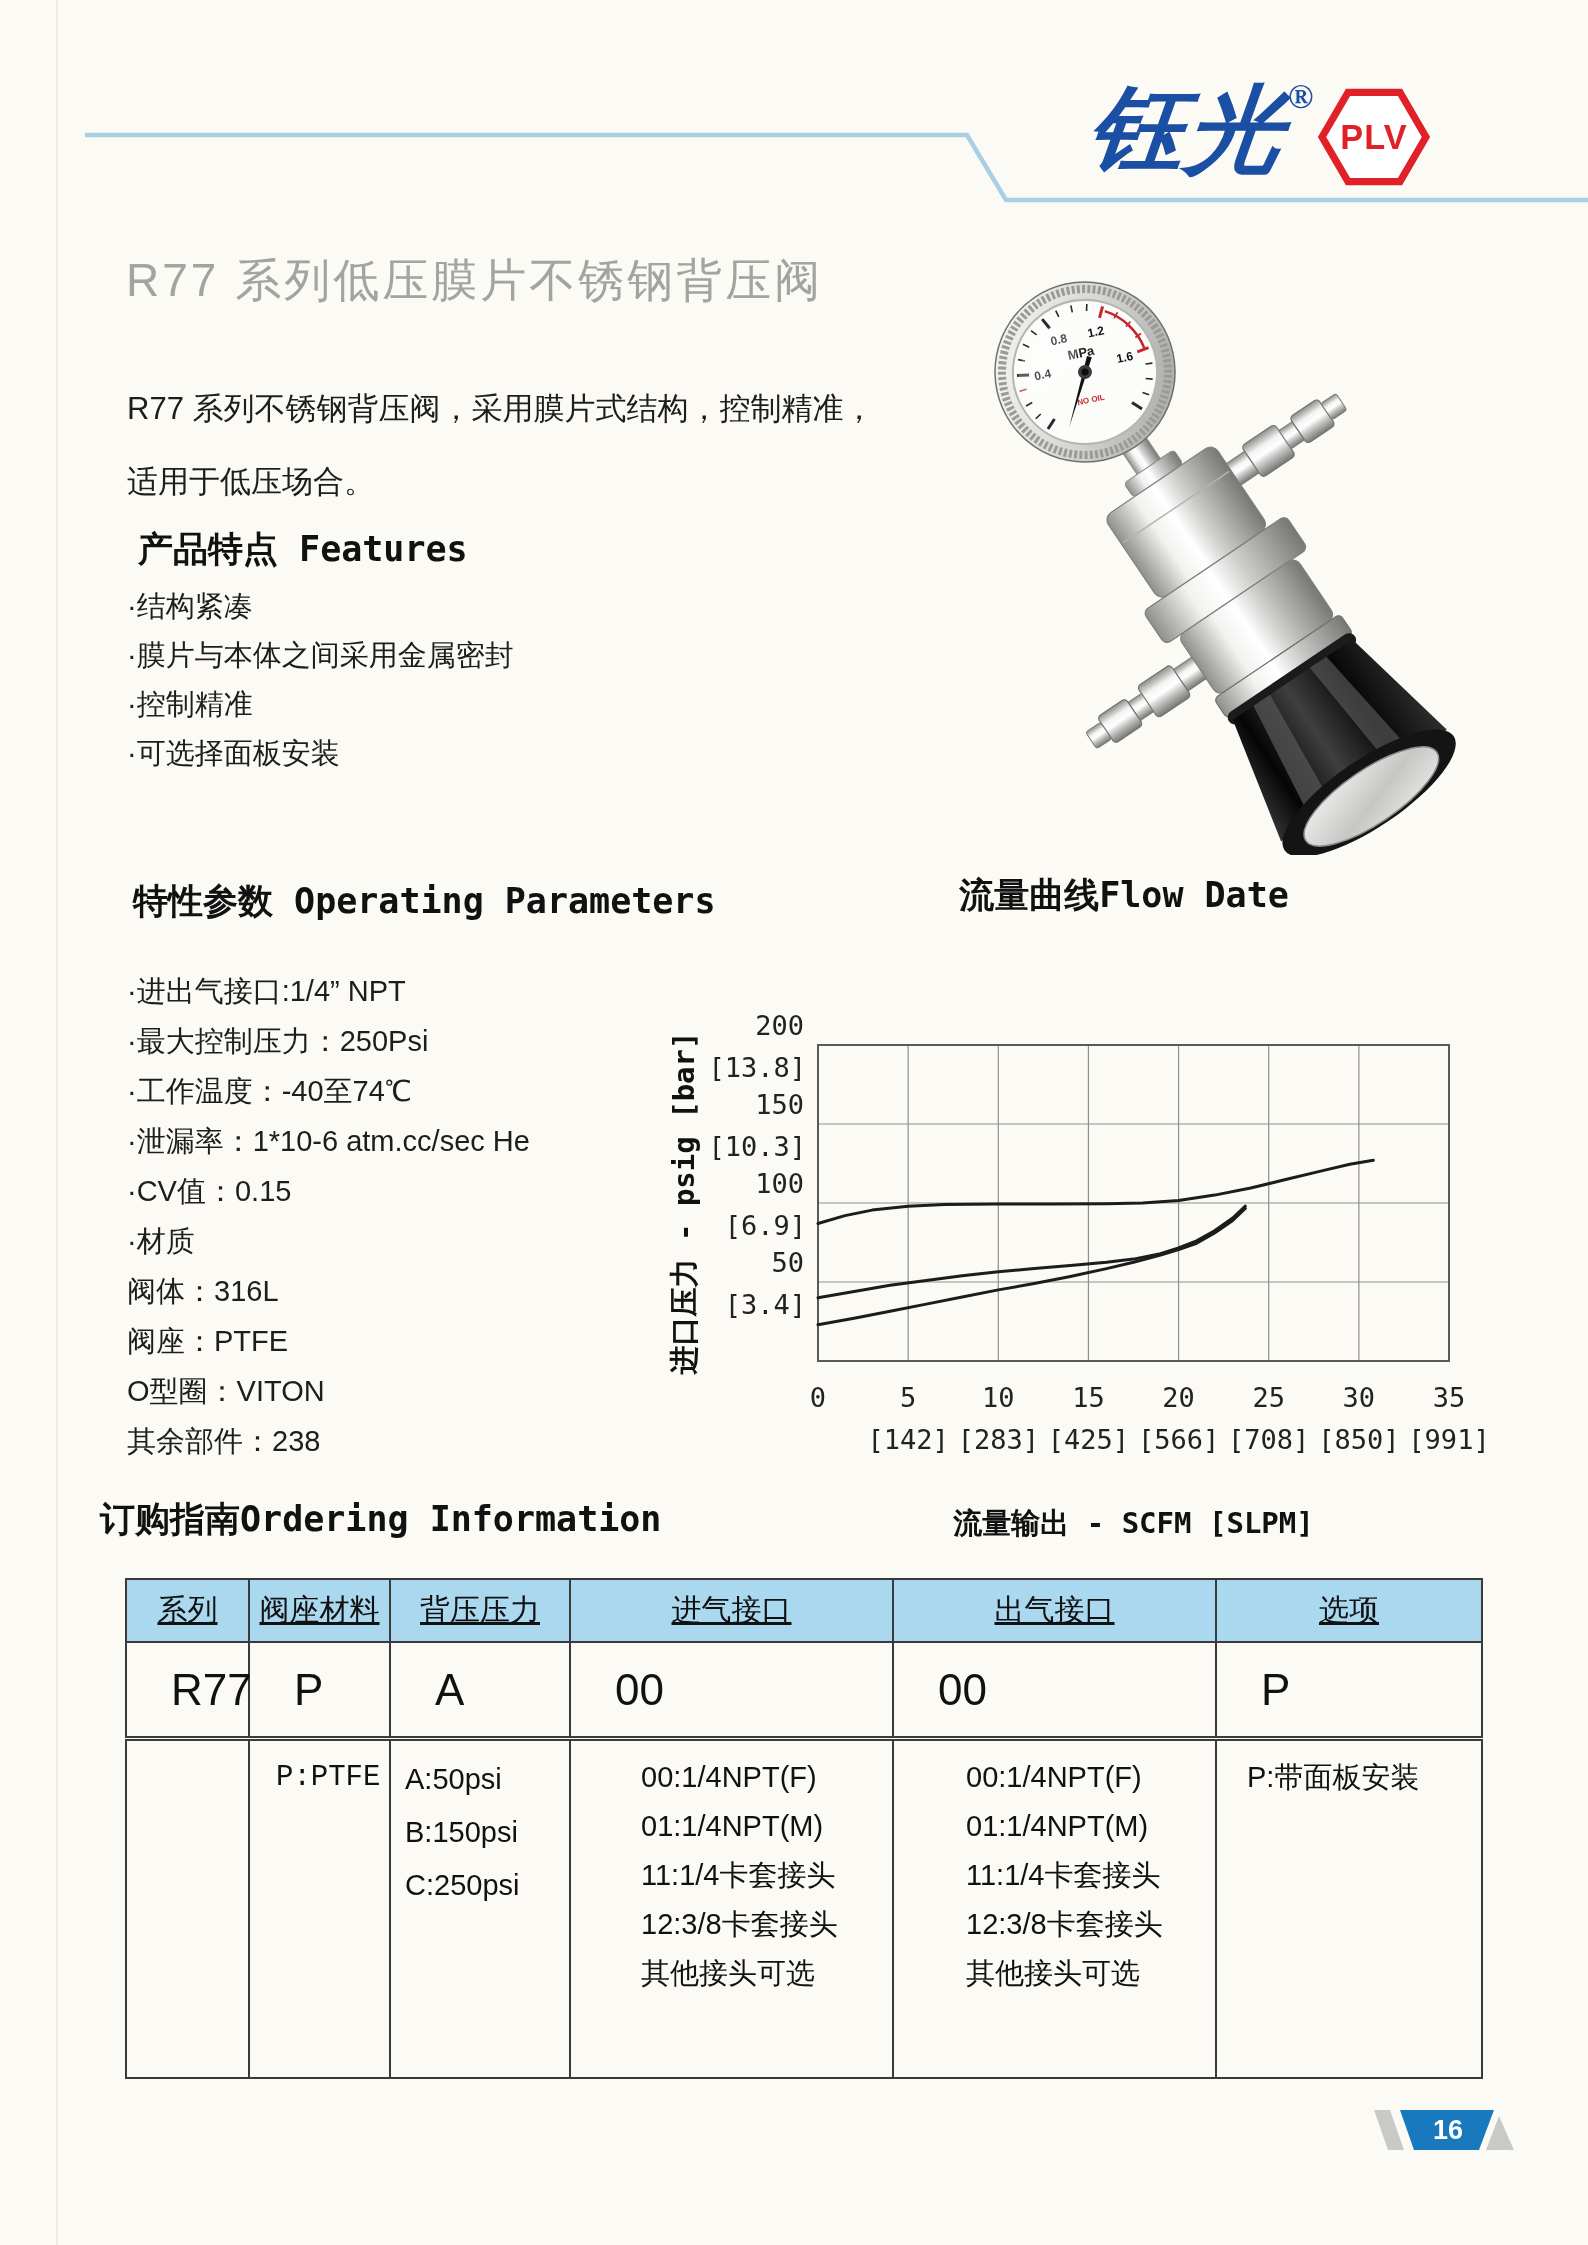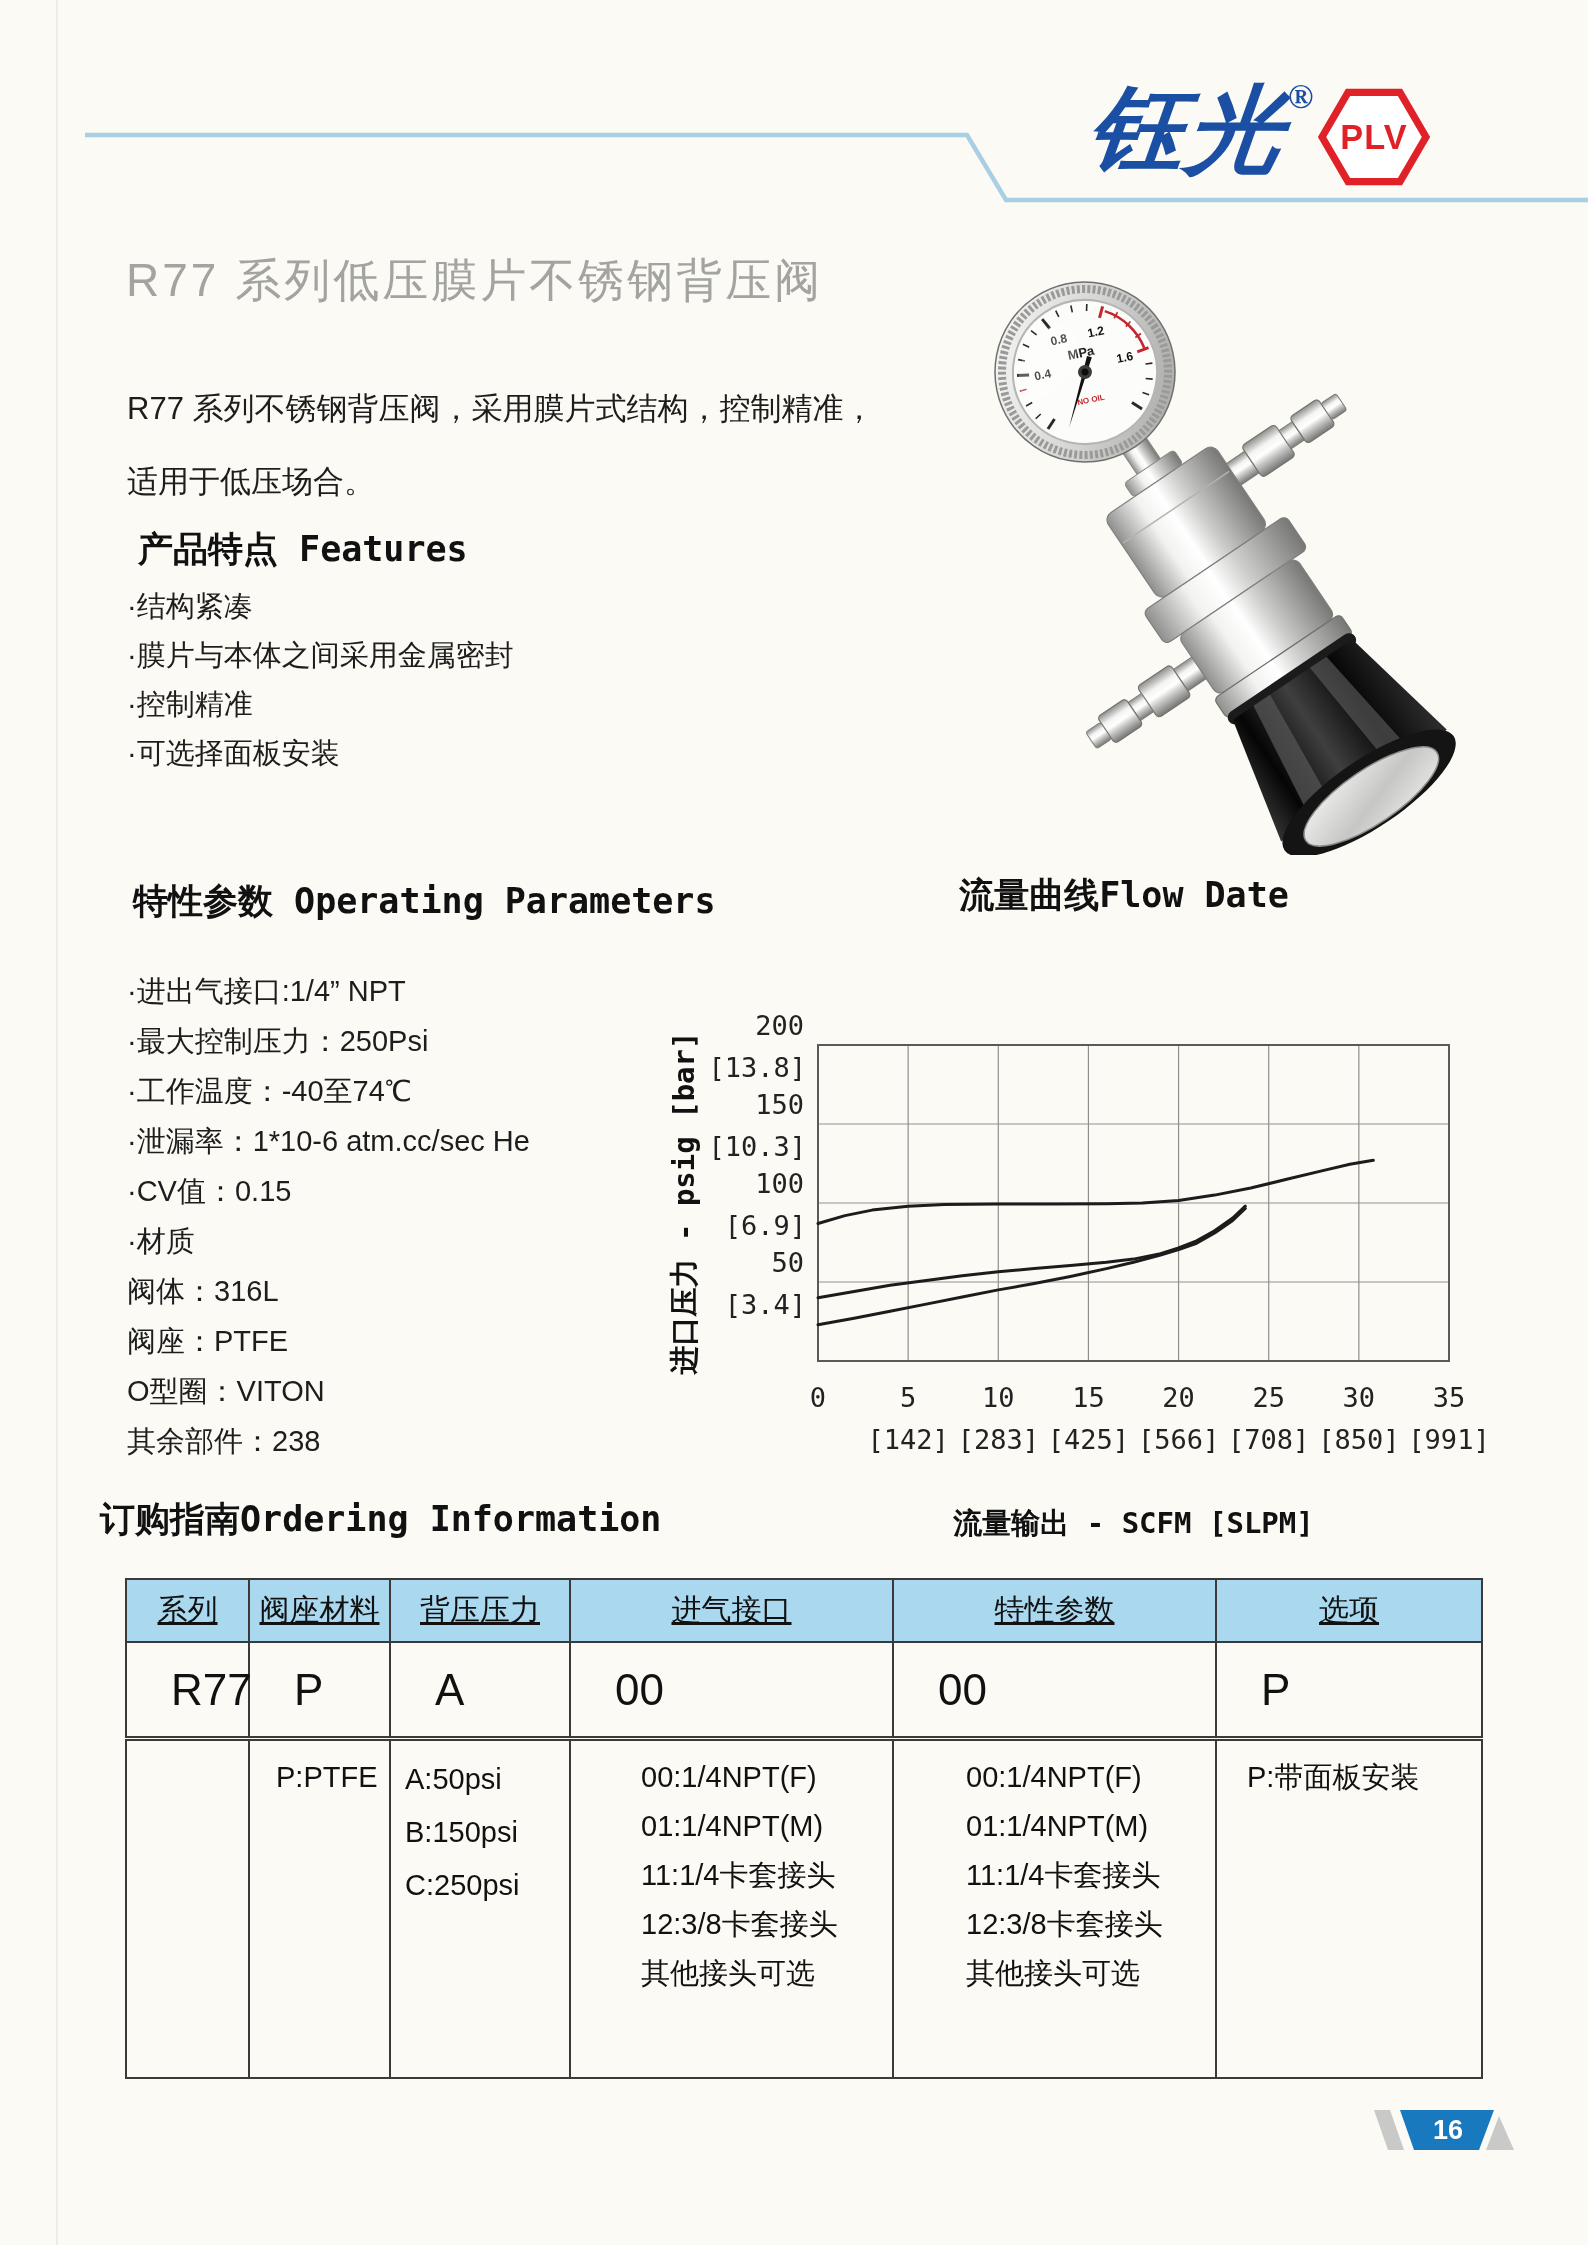--- a/index.html
+++ b/index.html
@@ -53,21 +53,21 @@
   }
   tr.code-row td{
     height:91px;font-size:44px;text-align:left;color:#111;
     border-bottom:5px double #3a3a3a;
     padding-left:44px;
   }
   tr.detail-row td{height:323px;vertical-align:top;padding-top:12px;font-size:29px;color:#111;}
   .cell-line{white-space:nowrap;}
   .lh53 .cell-line{line-height:53px;}
   .lh49 .cell-line{line-height:49px;}
-  .pad-seat{padding-left:26px;}
+  .pad-seat{padding-left:26px;font-family:Liberation Mono, monospace;}
   .pad-press{padding-left:14px;}
   .pad-inlet{padding-left:70px;}
   .pad-outlet{padding-left:72px;}
   .pad-opt{padding-left:30px;}
   
   .dial-num{font-family:"Liberation Sans",sans-serif;font-size:12px;font-weight:bold;fill:#111;}
   .dial-unit{font-family:"Liberation Sans",sans-serif;font-size:13px;font-weight:bold;fill:#222;}
   .dial-warn{font-family:"Liberation Sans",sans-serif;font-size:8px;font-weight:bold;fill:#c1272d;}
   
   .badge-num{font-family:"Liberation Sans",sans-serif;font-size:27px;fill:#ffffff;font-weight:bold;}
@@ -285,21 +285,21 @@
       <col style="width:323px">
         <col style="width:323px">
         <col style="width:266px">
     </colgroup>
     <thead>
       <tr>
         <th>系列</th>
         <th>阀座材料</th>
         <th>背压压力</th>
         <th>进气接口</th>
-        <th>特性参数</th>
+        <th>出气接口</th>
         <th>选项</th>
       </tr>
     </thead>
     <tbody>
       <tr class="code-row">
         <td>R77</td>
         <td>P</td>
         <td>A</td>
         <td>00</td>
         <td>00</td>

